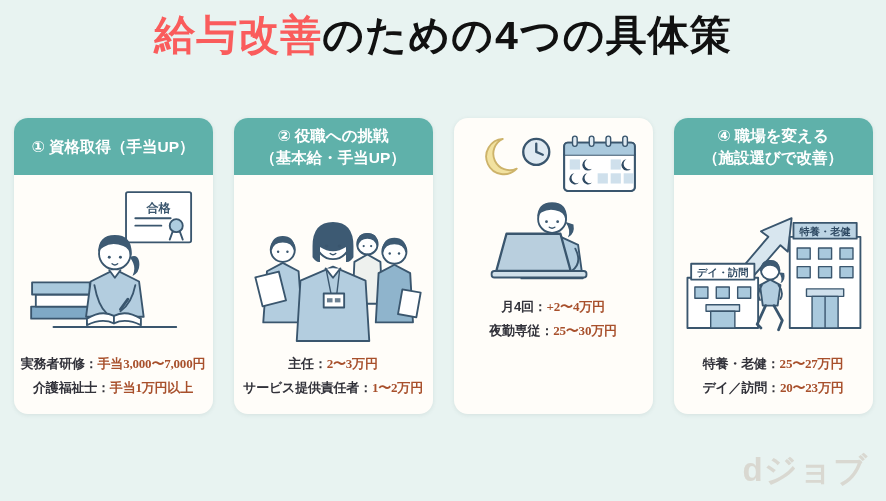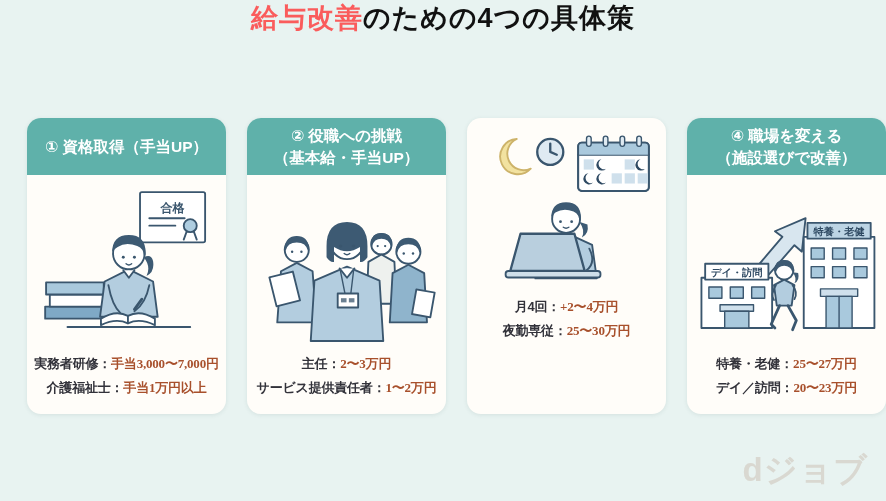--- a/index.html
+++ b/index.html
@@ -8,28 +8,28 @@
     --stat-label:#32323a; --stat-value:#a8502c; --logo-gray:#d9d8d1;
   }
   *{box-sizing:border-box; margin:0; padding:0;}
   html,body{width:886px;height:501px;}
   body{
     background:var(--background);
     font-family:"Liberation Sans","DejaVu Sans",sans-serif;
     position:relative; overflow:hidden;
   }
   .title{
-    position:absolute; top:0; left:0; width:886px;
-    text-align:center; font-size:27px; font-weight:900;
-    color:var(--title-text); letter-spacing:1px; white-space:nowrap;
+    position:absolute; top:8px; left:0; width:886px;
+    text-align:center; font-size:41px; font-weight:900;
+    color:var(--title-text); letter-spacing:1px; white-space:nowrap;font-family:Liberation Mono, monospace;
   }
   .title .hl{ color:var(--title-highlight); }
   .cards{
     position:absolute; top:118px; left:0; width:886px;
-    display:flex; justify-content:flex-end; gap:21px;
+    display:flex; justify-content:center; gap:21px;
   }
   .card{
     width:199px; border-radius:14px;
     box-shadow:0 1px 4px rgba(40,80,80,0.10);
     background:var(--card-body-bg);
   }
   .card-header{
     height:57px; background:var(--card-header-bg);
     border-radius:14px 14px 0 0;
     display:flex; flex-direction:column; justify-content:center; align-items:center;

